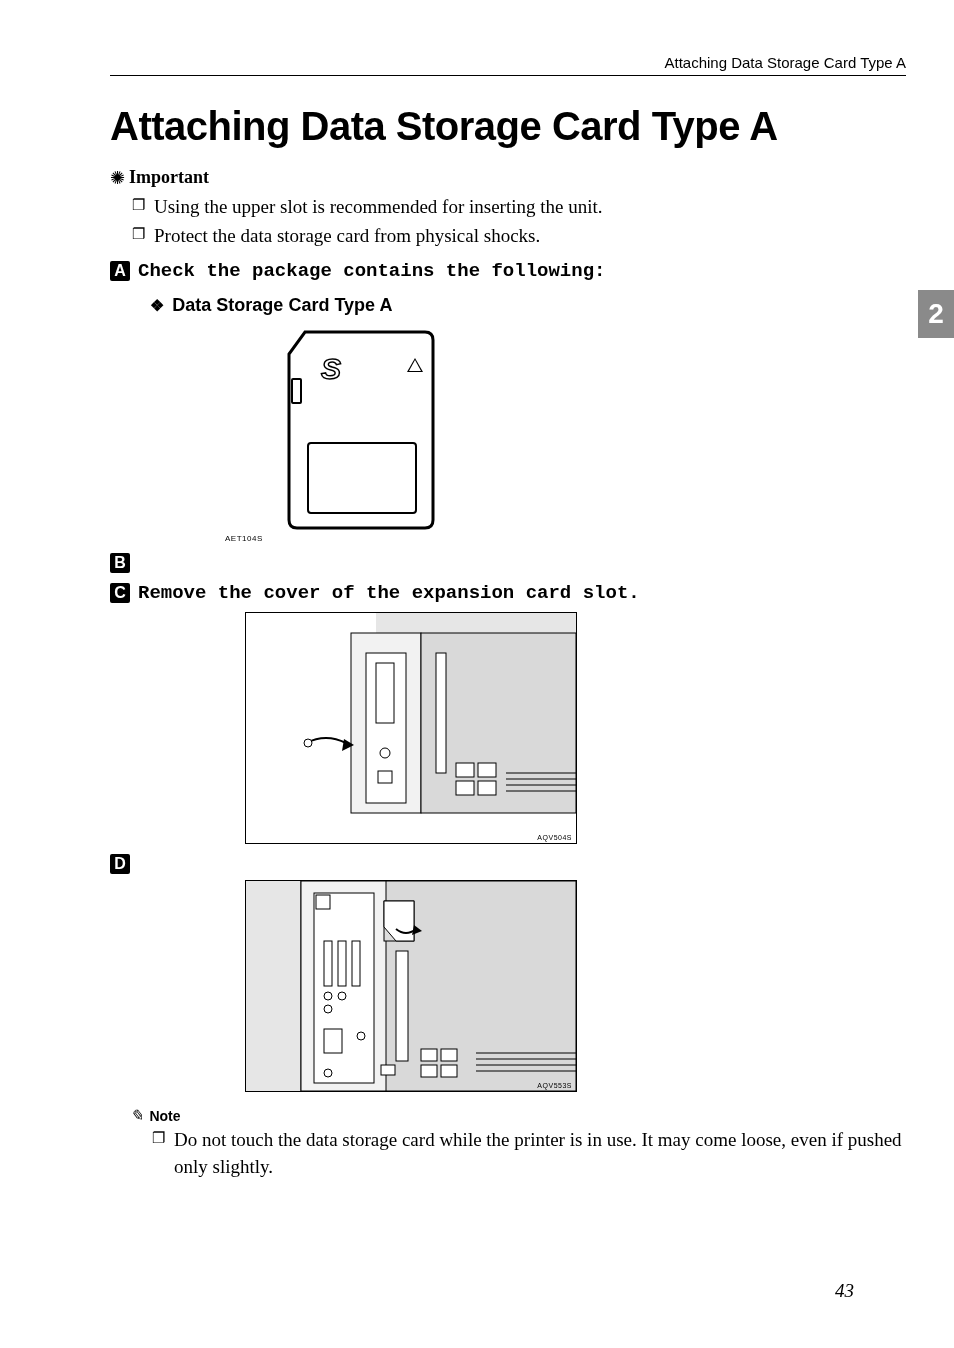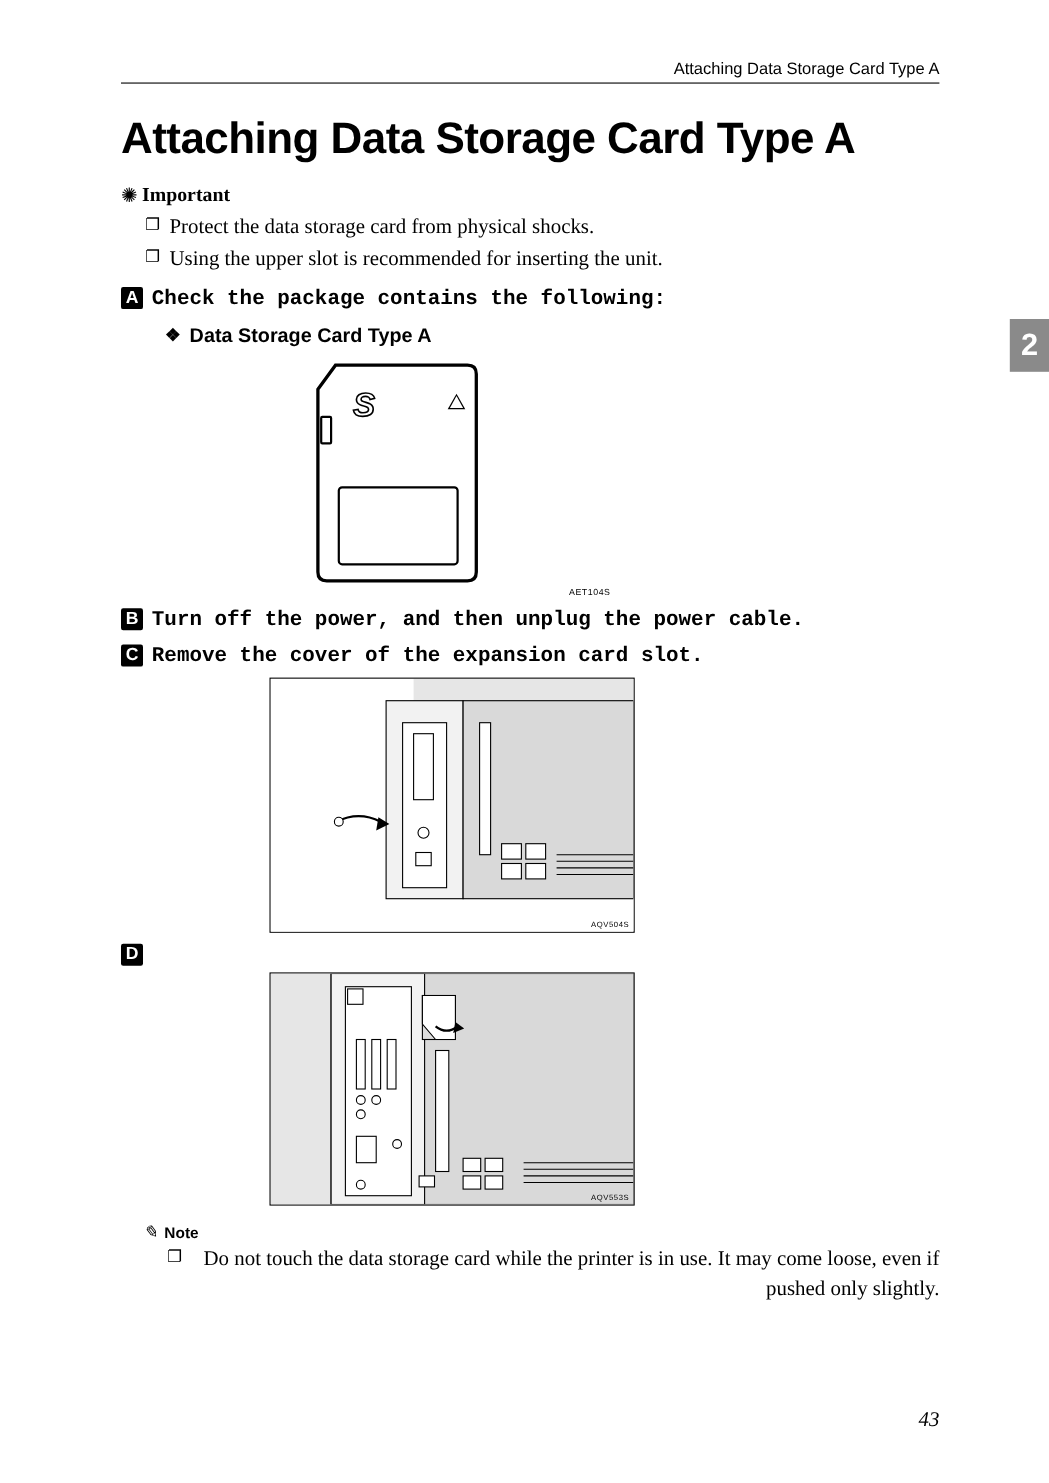--- a/index.html
+++ b/index.html
@@ -7,21 +7,21 @@
     padding: 0;
     background: #fff;
     font-family: "Times New Roman", serif;
     color: #000;
     width: 954px;
     height: 1348px;
     position: relative;
     box-sizing: border-box;
   }
   .page {
-    padding: 54px 100px 40px 110px;
+    padding: 54px 48px 40px 110px;
     box-sizing: border-box;
     position: relative;
     height: 100%;
   }
   .running-header {
     text-align: right;
     font-family: Arial, sans-serif;
     font-size: 15px;
     padding-bottom: 4px;
     border-bottom: 1px solid #000;
@@ -121,21 +121,21 @@
   .diamond {
     font-size: 16px;
   }
   .figure {
     margin-left: 115px;
   }
   .figure-caption {
     font-family: Arial, sans-serif;
     font-size: 8px;
     color: #000;
-    text-align: right;
+    text-align: left;
     width: 330px;
     margin: 4px 0 2px 0;
     letter-spacing: 0.5px;
   }
   
   .sd-card {
     position: relative;
     width: 150px;
     height: 200px;
     margin-left: 60px;
@@ -231,21 +231,20 @@
     list-style: none;
     margin: 2px 0 0 0;
     padding: 0 0 0 42px;
   }
   .note-list > li {
     position: relative;
     font-family: "Palatino Linotype", "Book Antiqua", serif;
     font-size: 19px;
     line-height: 1.4;
     padding-left: 22px;
-    text-align: right;
   }
   .note-list > li::before {
     content: "❐";
     position: absolute;
     left: 0;
     top: 1px;
     font-size: 15px;
   }
   .page-number {
     position: absolute;
@@ -263,22 +262,22 @@
 
   <div class="running-header">Attaching Data Storage Card Type A</div>
 
   <h1 class="title">Attaching Data Storage Card Type A</h1>
 
   <div class="important-line">
     <span class="gear-icon">✺</span>
     <span class="important-label">Important</span>
   </div>
   <ul class="square">
+    <li>Using the upper slot is recommended for inserting the unit.</li>
     <li>Protect the data storage card from physical shocks.</li>
-    <li>Using the upper slot is recommended for inserting the unit.</li>
   </ul>
 
   <div class="step">
     <span class="step-num">A</span>
     <span class="step-text">Check the package contains the following:</span>
   </div>
 
   <div class="sub-heading">
     <span class="diamond">❖</span>
     <span>Data Storage Card Type A</span>
@@ -293,21 +292,20 @@
       <span class="sd-tri-outline"></span>
       <span class="sd-tri"></span>
       <span class="sd-lock"></span>
       <div class="sd-inner-box"></div>
     </div>
     <div class="figure-caption">AET104S</div>
   </div>
 
   <div class="step">
     <span class="step-num">B</span>
-    <span class="step-text">Turn off the power, and then unplug the power cable.</span>
   </div>
 
   <div class="step">
     <span class="step-num">C</span>
     <span class="step-text">Remove the cover of the expansion card slot.</span>
   </div>
 
   <div class="figure">
     <div class="printer-fig">
       <svg viewBox="0 0 330 230">

